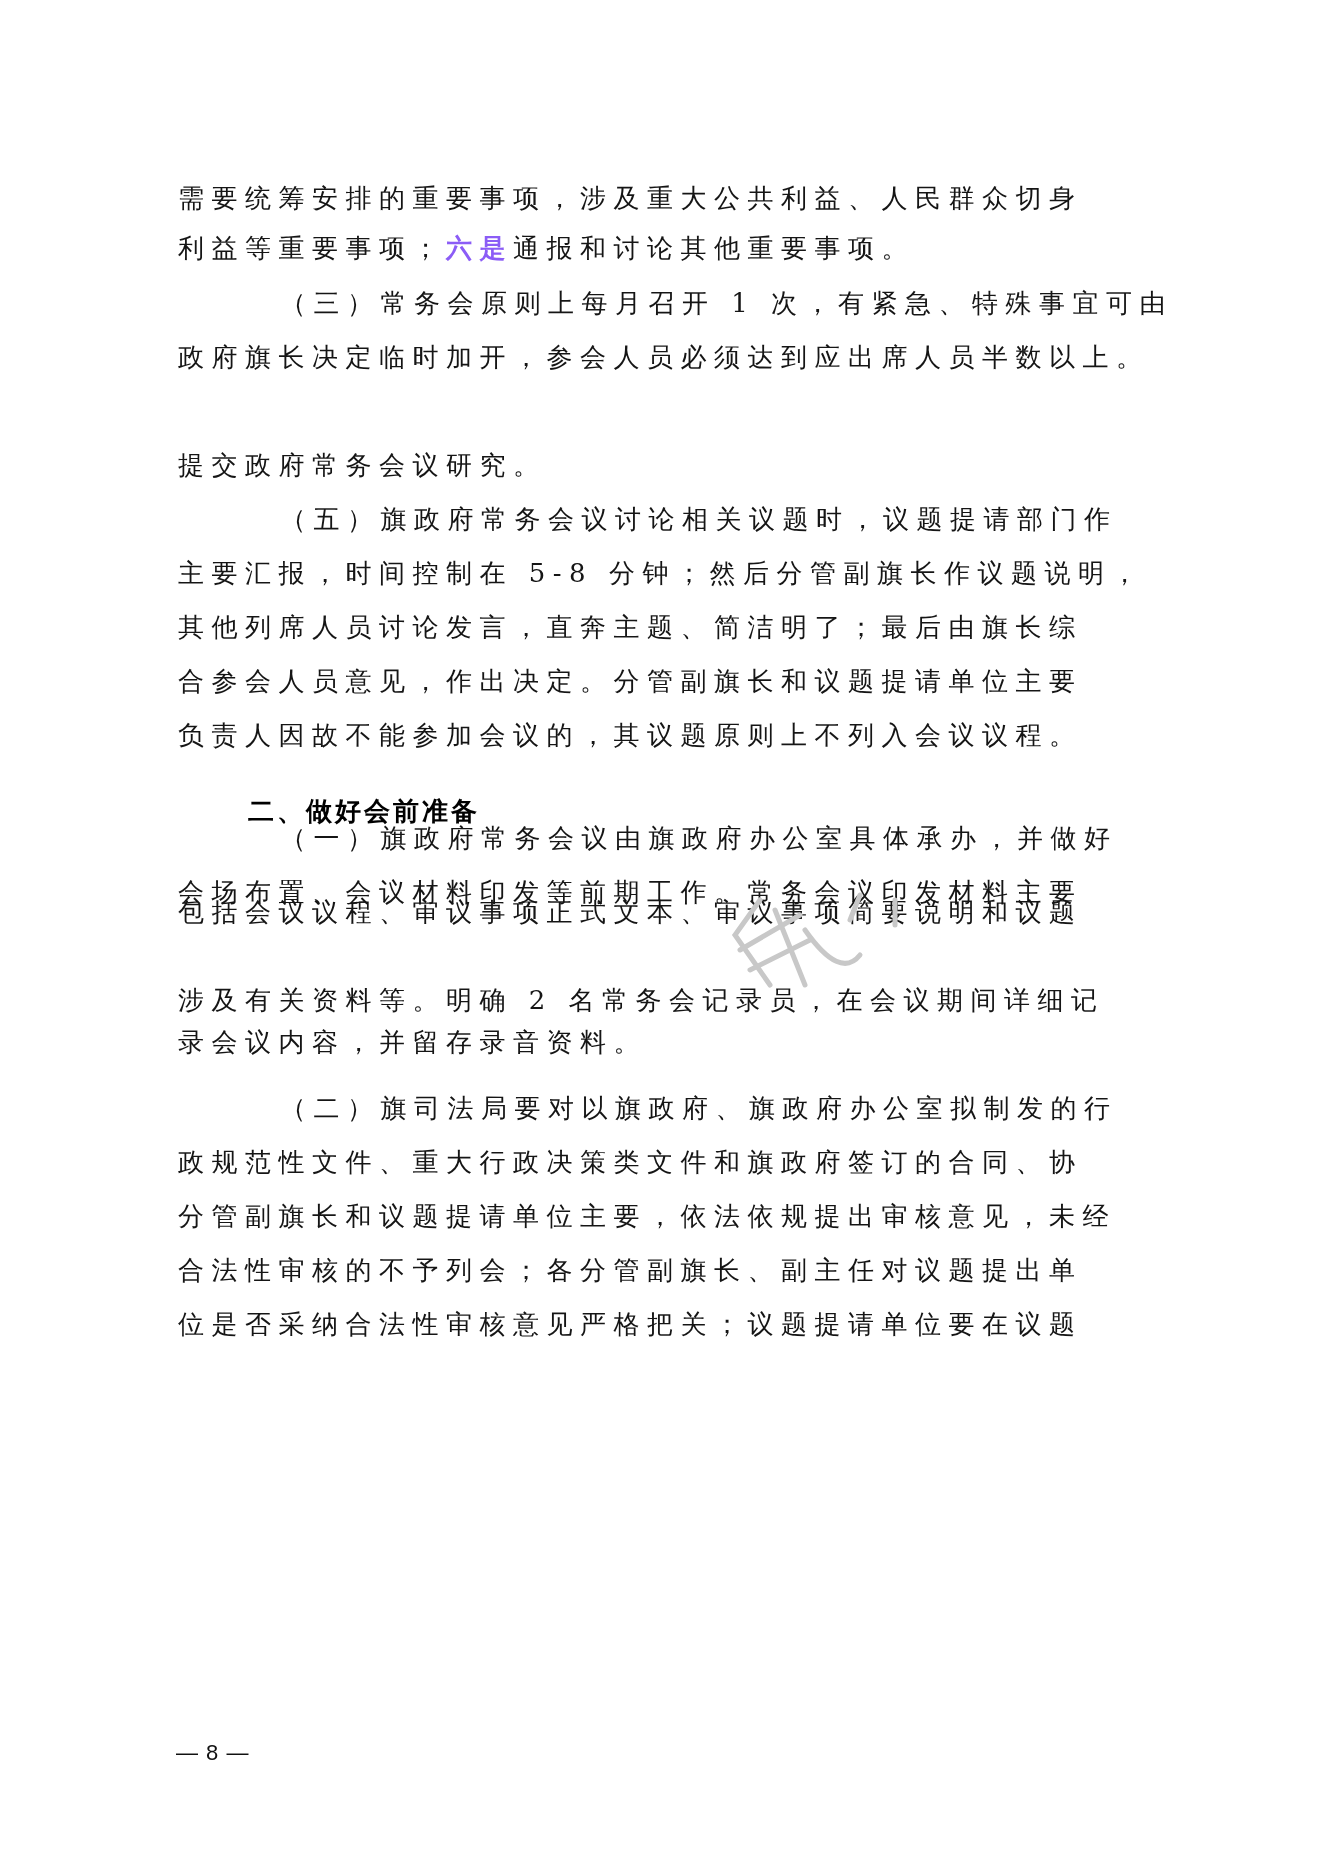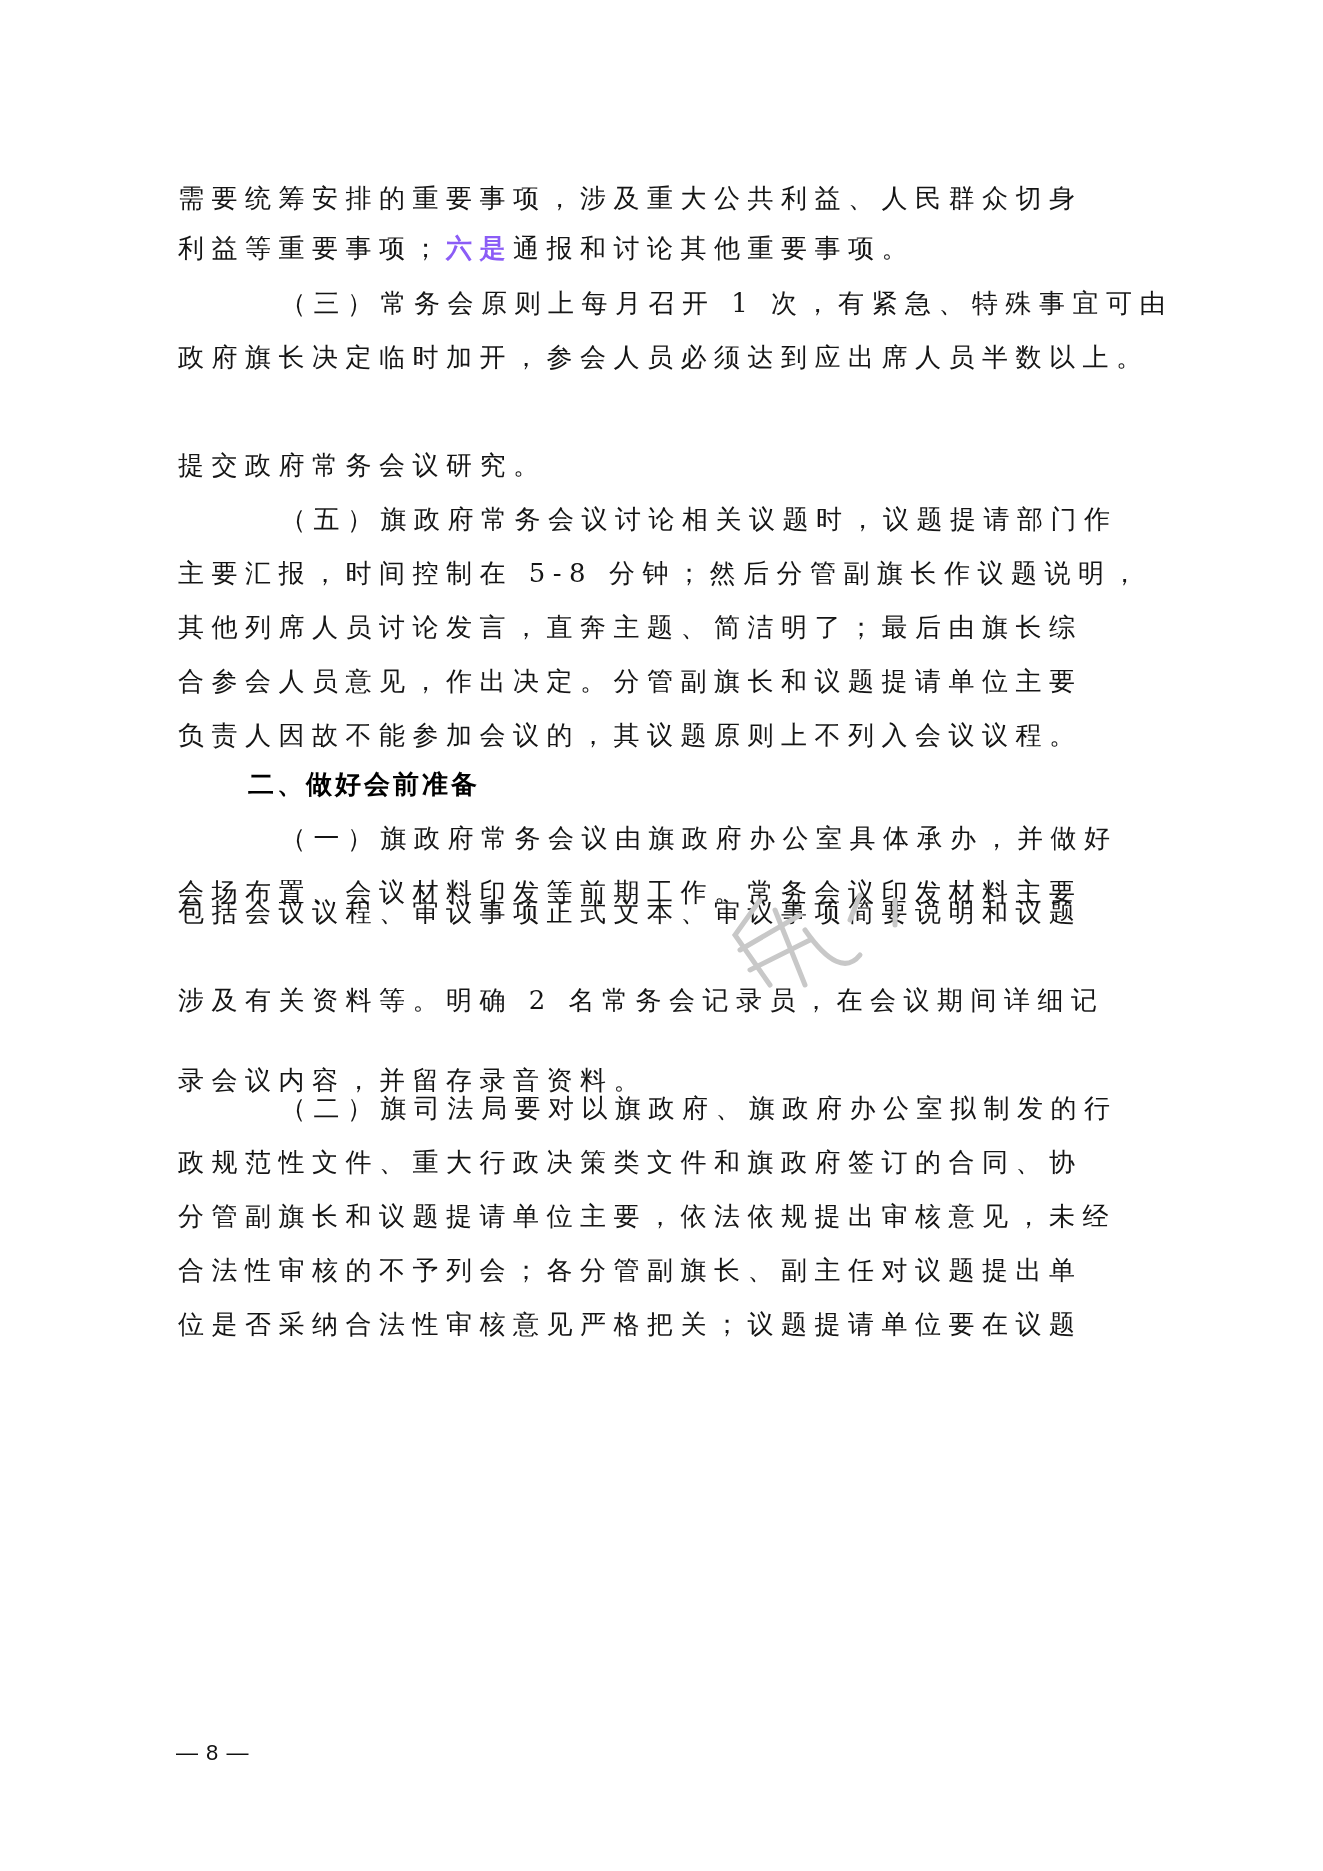--- a/index.html
+++ b/index.html
@@ -33,20 +33,21 @@
       color: #151515;
       text-align: center;
     }
     .line.indent { left: 248px; margin-left: 32px; }
     .line.heading {
       left: 248px;
       font-family: "DejaVu Sans", "Liberation Sans", sans-serif;
       font-weight: bold;
       letter-spacing: 3px;
       color: #000000;
+      margin-top: 27px;
     }
     .bold-run {
       font-weight: bold;
       color: #8b5cf6;
     }
     .watermark {
       position: absolute;
       left: 730px;
       top: 890px;
       width: 180px;
@@ -82,21 +83,21 @@
   <div class="line" style="top:607px">其他列席人员讨论发言，直奔主题、简洁明了；最后由旗长综</div>
   <div class="line" style="top:661px">合参会人员意见，作出决定。分管副旗长和议题提请单位主要</div>
   <div class="line" style="top:715px">负责人因故不能参加会议的，其议题原则上不列入会议议程。</div>
 
   <div class="line heading" style="top:764px">二、做好会前准备</div>
 
   <div class="line indent" style="top:818px">（一）旗政府常务会议由旗政府办公室具体承办，并做好</div>
   <div class="line" style="top:872px">会场布置、会议材料印发等前期工作。常务会议印发材料主要</div>
   <div class="line" style="top:892px">包括会议议程、审议事项正式文本、审议事项简要说明和议题</div>
   <div class="line" style="top:980px">涉及有关资料等。明确 2 名常务会记录员，在会议期间详细记</div>
-  <div class="line" style="top:1060px">录会议内容，并留存录音资料。</div>
+  <div class="line" style="top:1022px">录会议内容，并留存录音资料。</div>
 
   <div class="line indent" style="top:1088px">（二）旗司法局要对以旗政府、旗政府办公室拟制发的行</div>
   <div class="line" style="top:1142px">政规范性文件、重大行政决策类文件和旗政府签订的合同、协</div>
   <div class="line" style="top:1196px">分管副旗长和议题提请单位主要，依法依规提出审核意见，未经</div>
   <div class="line" style="top:1250px">合法性审核的不予列会；各分管副旗长、副主任对议题提出单</div>
   <div class="line" style="top:1304px">位是否采纳合法性审核意见严格把关；议题提请单位要在议题</div>
 
   <svg class="watermark" viewBox="0 0 180 130">
     <g fill="none" stroke="#c8c8c8" stroke-width="5" stroke-linecap="round">
       <path d="M30 10 L5 45 L40 95"></path>

